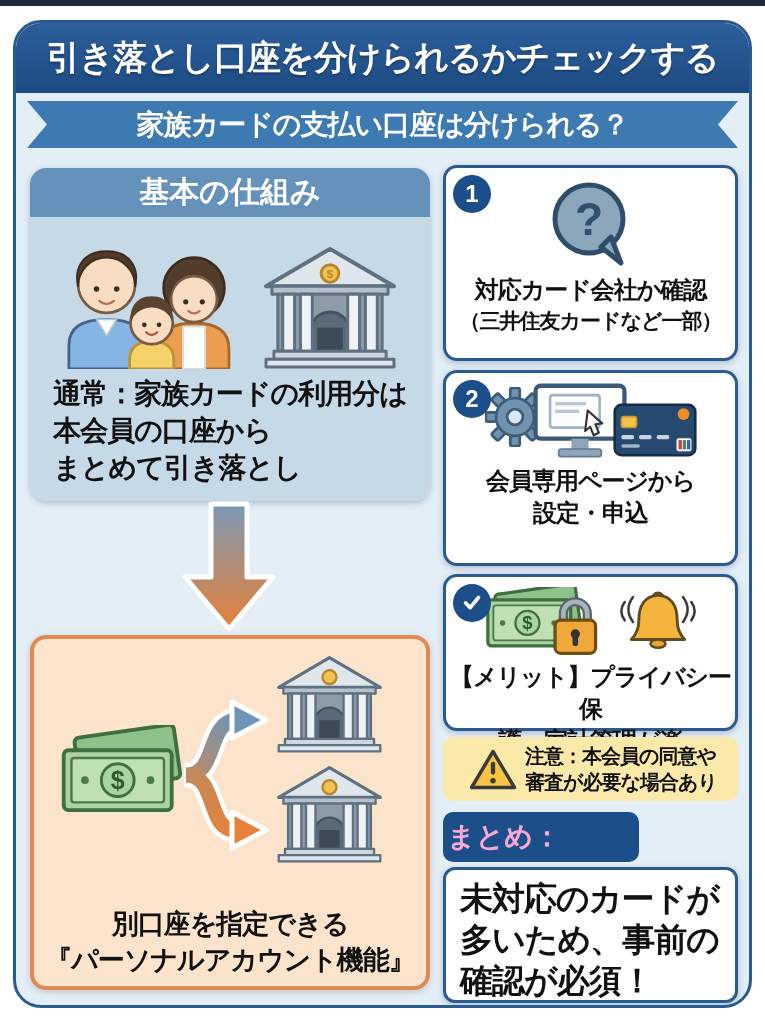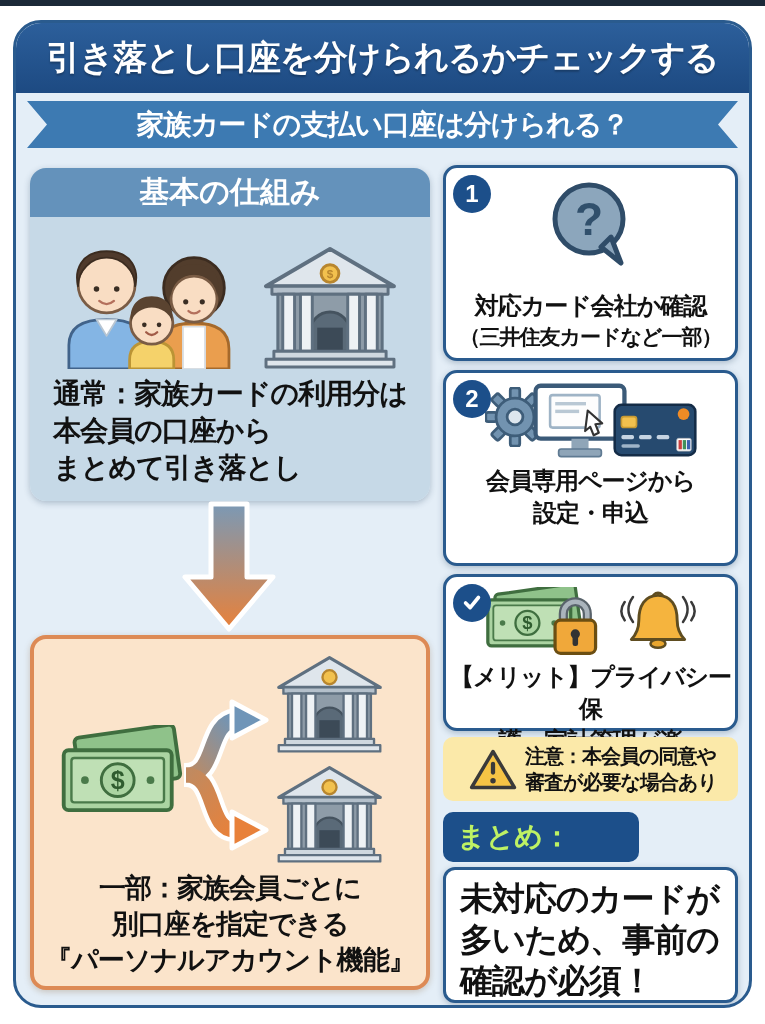--- a/index.html
+++ b/index.html
@@ -60,21 +60,21 @@
   .card-lines .l{font-size:24px;line-height:32px;}
   .card-lines .small{font-size:21px;line-height:29px;}
   .icon-row{display:flex;align-items:center;justify-content:center;}
   .warning{
     position:absolute;left:427px;top:714px;width:295px;height:64px;box-sizing:border-box;
     background:#fbe9a9;border-radius:10px;display:flex;align-items:center;gap:8px;padding:0 6px 0 26px;
   }
   .warning-text{font-weight:bold;font-size:20px;line-height:26px;letter-spacing:-1px;}
   .summary-tab{
     position:absolute;left:427px;top:789px;width:196px;height:50px;box-sizing:border-box;background:#1c4f8a;
-    border-radius:10px;color:#bef264;font-weight:bold;font-size:28px;display:flex;align-items:center;padding-left:14px;
+    border-radius:10px;color:#f9a8d4;font-weight:bold;font-size:28px;display:flex;align-items:center;padding-left:4px;
   }
   .summary-box{
     position:absolute;left:427px;top:832px;width:295px;height:136px;box-sizing:border-box;background:#fff;
     border:3px solid #2a5b8e;border-radius:12px;padding:8px 0 0 14px;box-shadow:0 2px 6px rgba(40,70,100,.3);margin-top:12px;
   }
   .summary-box .l{font-weight:bold;font-size:33px;line-height:41px;letter-spacing:-1px;}
 </style>
 </head>
 <body>
 
@@ -213,36 +213,35 @@
           <rect x="27" y="52" width="12" height="58" fill="#eef2f5" stroke="#5f7080" stroke-width="3"></rect>
           <rect x="45" y="52" width="12" height="58" fill="#eef2f5" stroke="#5f7080" stroke-width="3"></rect>
           <rect x="93" y="52" width="12" height="58" fill="#eef2f5" stroke="#5f7080" stroke-width="3"></rect>
           <rect x="111" y="52" width="12" height="58" fill="#eef2f5" stroke="#5f7080" stroke-width="3"></rect>
           <rect x="18" y="110" width="114" height="8" fill="#cfd8df" stroke="#5f7080" stroke-width="3"></rect>
           <rect x="10" y="118" width="130" height="8" fill="#dfe6ec" stroke="#5f7080" stroke-width="3"></rect>
         </g>
       </svg>
     </div>
     <div class="split-text">
-      <div class="l">一部：家族会員ごとに</div>
       <div class="l">別口座を指定できる</div>
       <div class="l">『パーソナルアカウント機能』</div>
     </div>
   </section>
 
   <section class="card card1">
     <div class="badge">
       <span>1</span>
     </div>
     <svg width="92" height="90" viewBox="0 0 92 88" style="margin-top:10px">
       <circle cx="44" cy="40" r="34" fill="#8ca6bc" stroke="#2f4c68" stroke-width="5"></circle>
       <polygon points="56,68 76,84 66,58" fill="#8ca6bc" stroke="#2f4c68" stroke-width="5" stroke-linejoin="round"></polygon>
       <text x="44" y="56" text-anchor="middle" font-size="46" font-weight="bold" fill="#31506c">?</text>
     </svg>
-    <div class="card-lines" style="margin-top:22px">
+    <div class="card-lines" style="margin-top:6px">
       <div class="l">対応カード会社か確認</div>
       <div class="l small">（三井住友カードなど一部）</div>
     </div>
   </section>
 
   <section class="card card2">
     <div class="badge">
       <span>2</span>
     </div>
     <div class="icon-row" style="margin-top:8px;height:82px">

